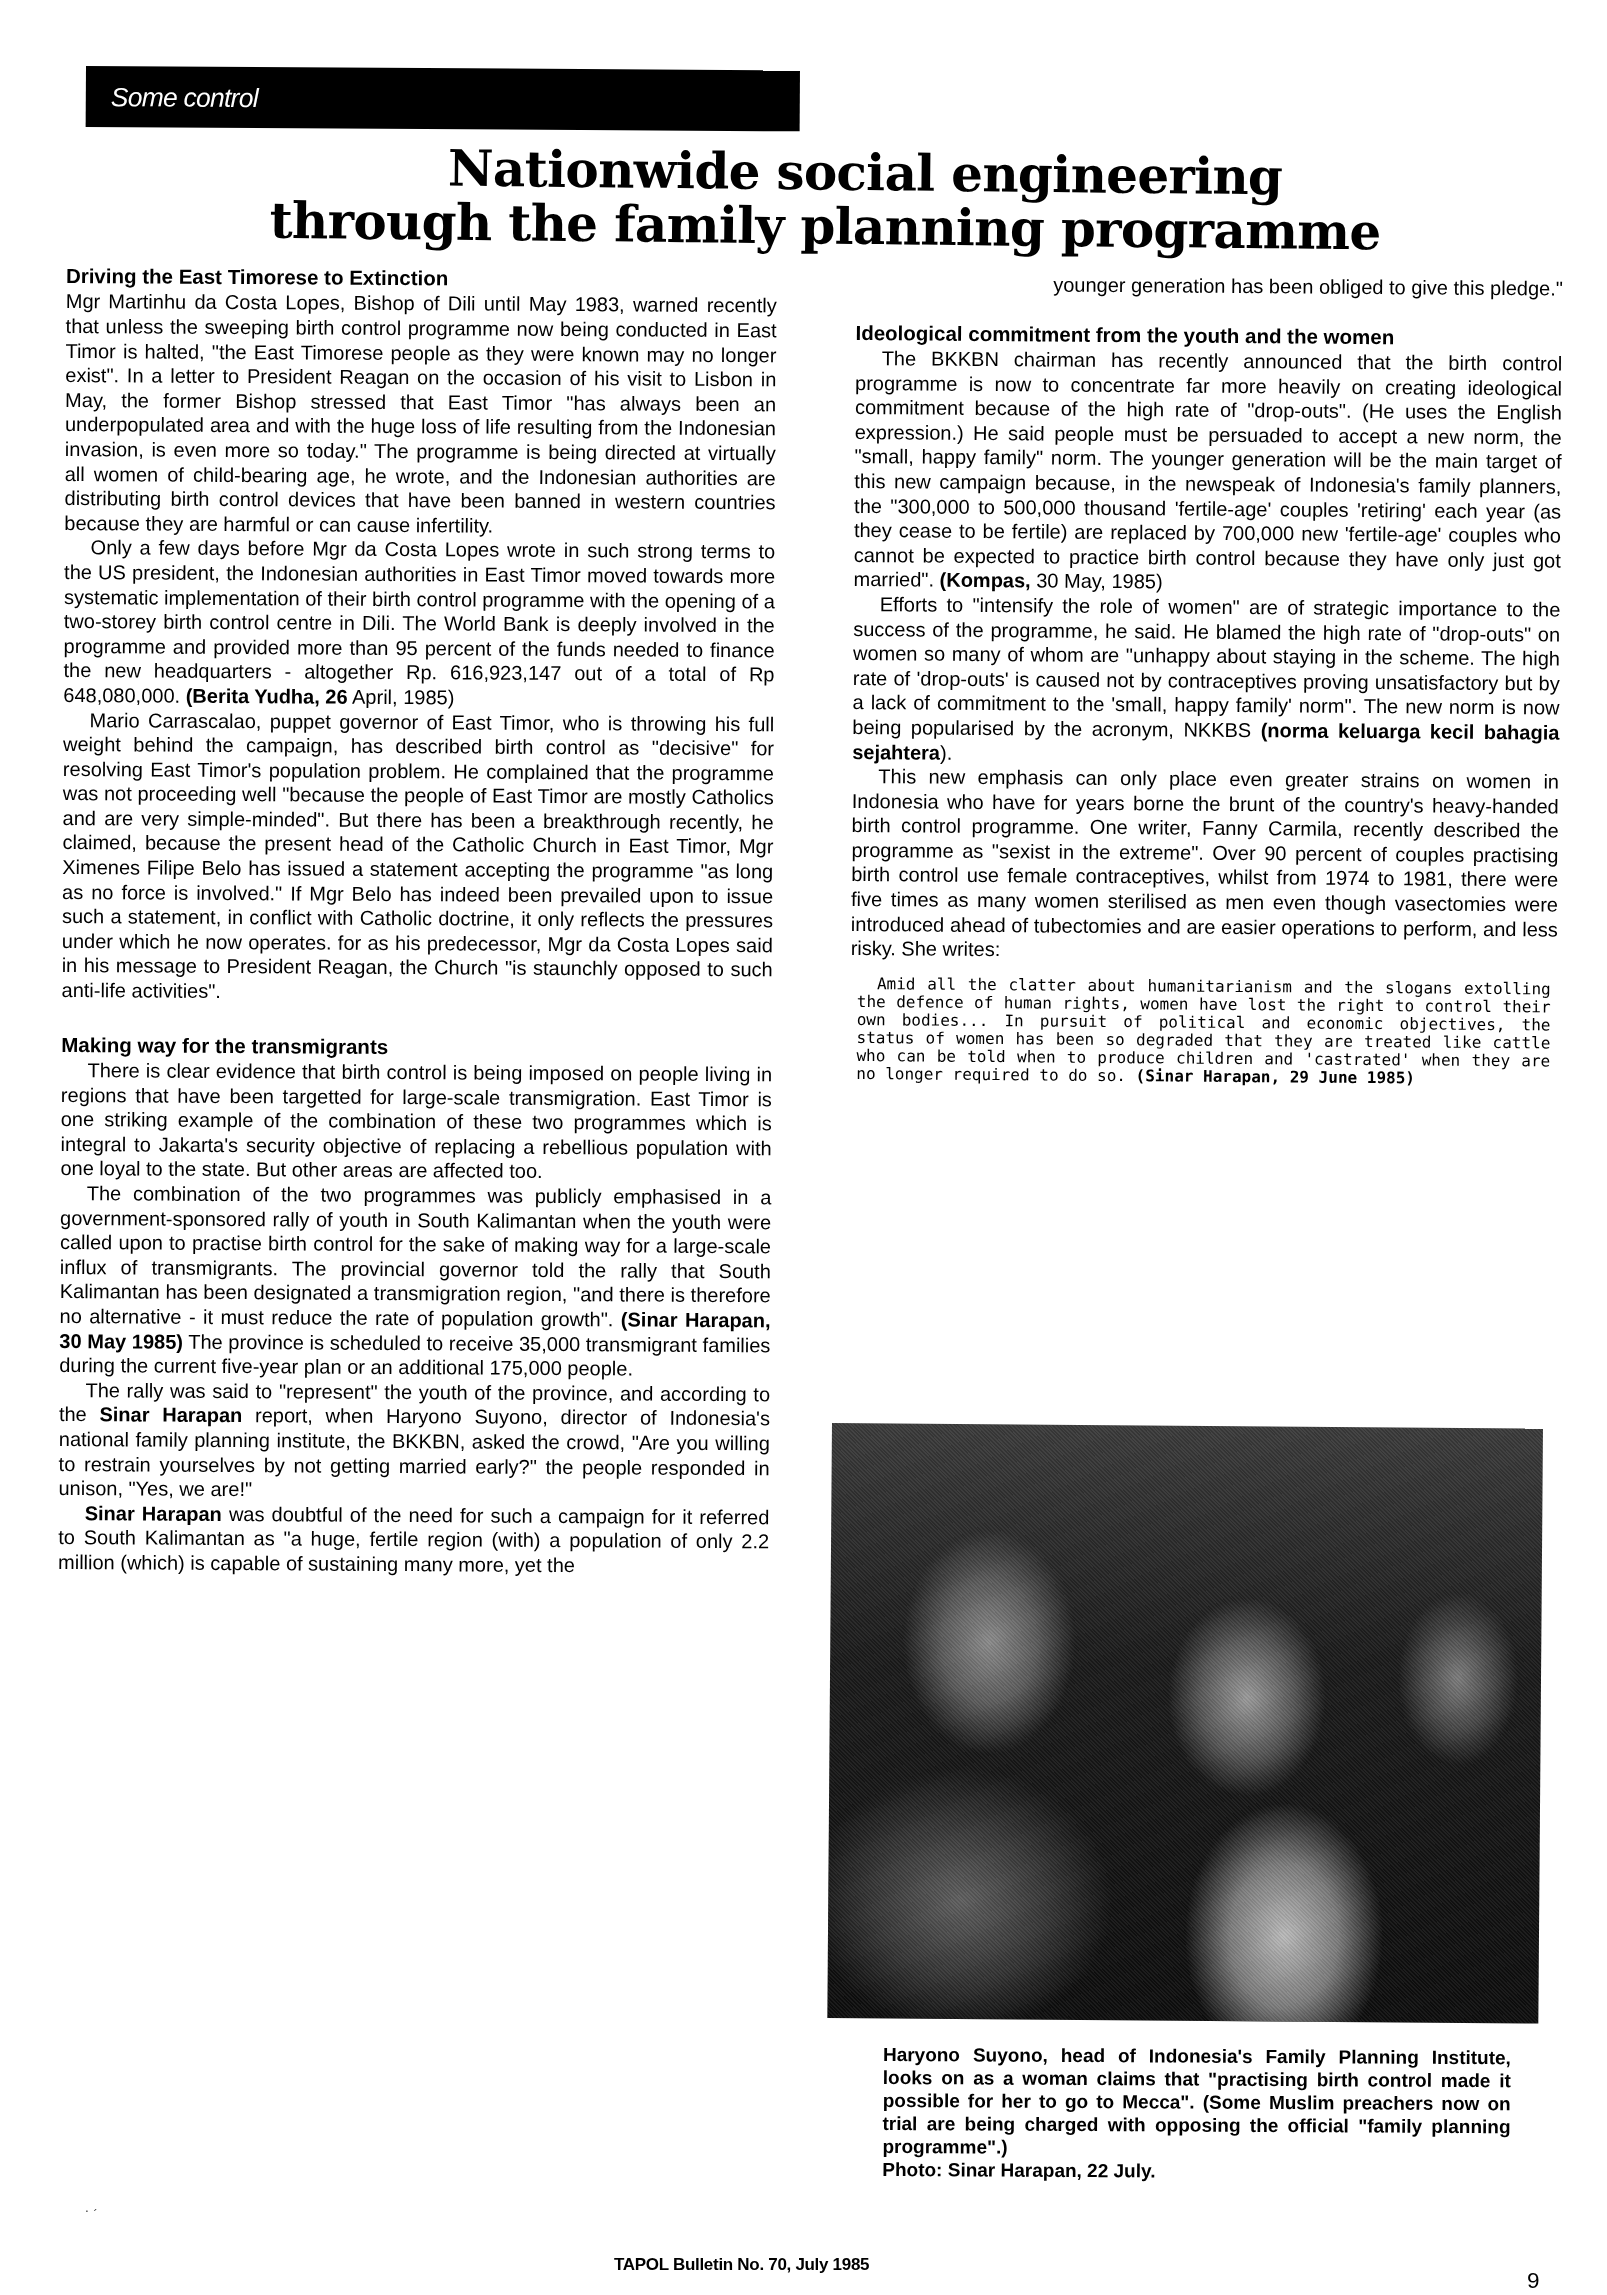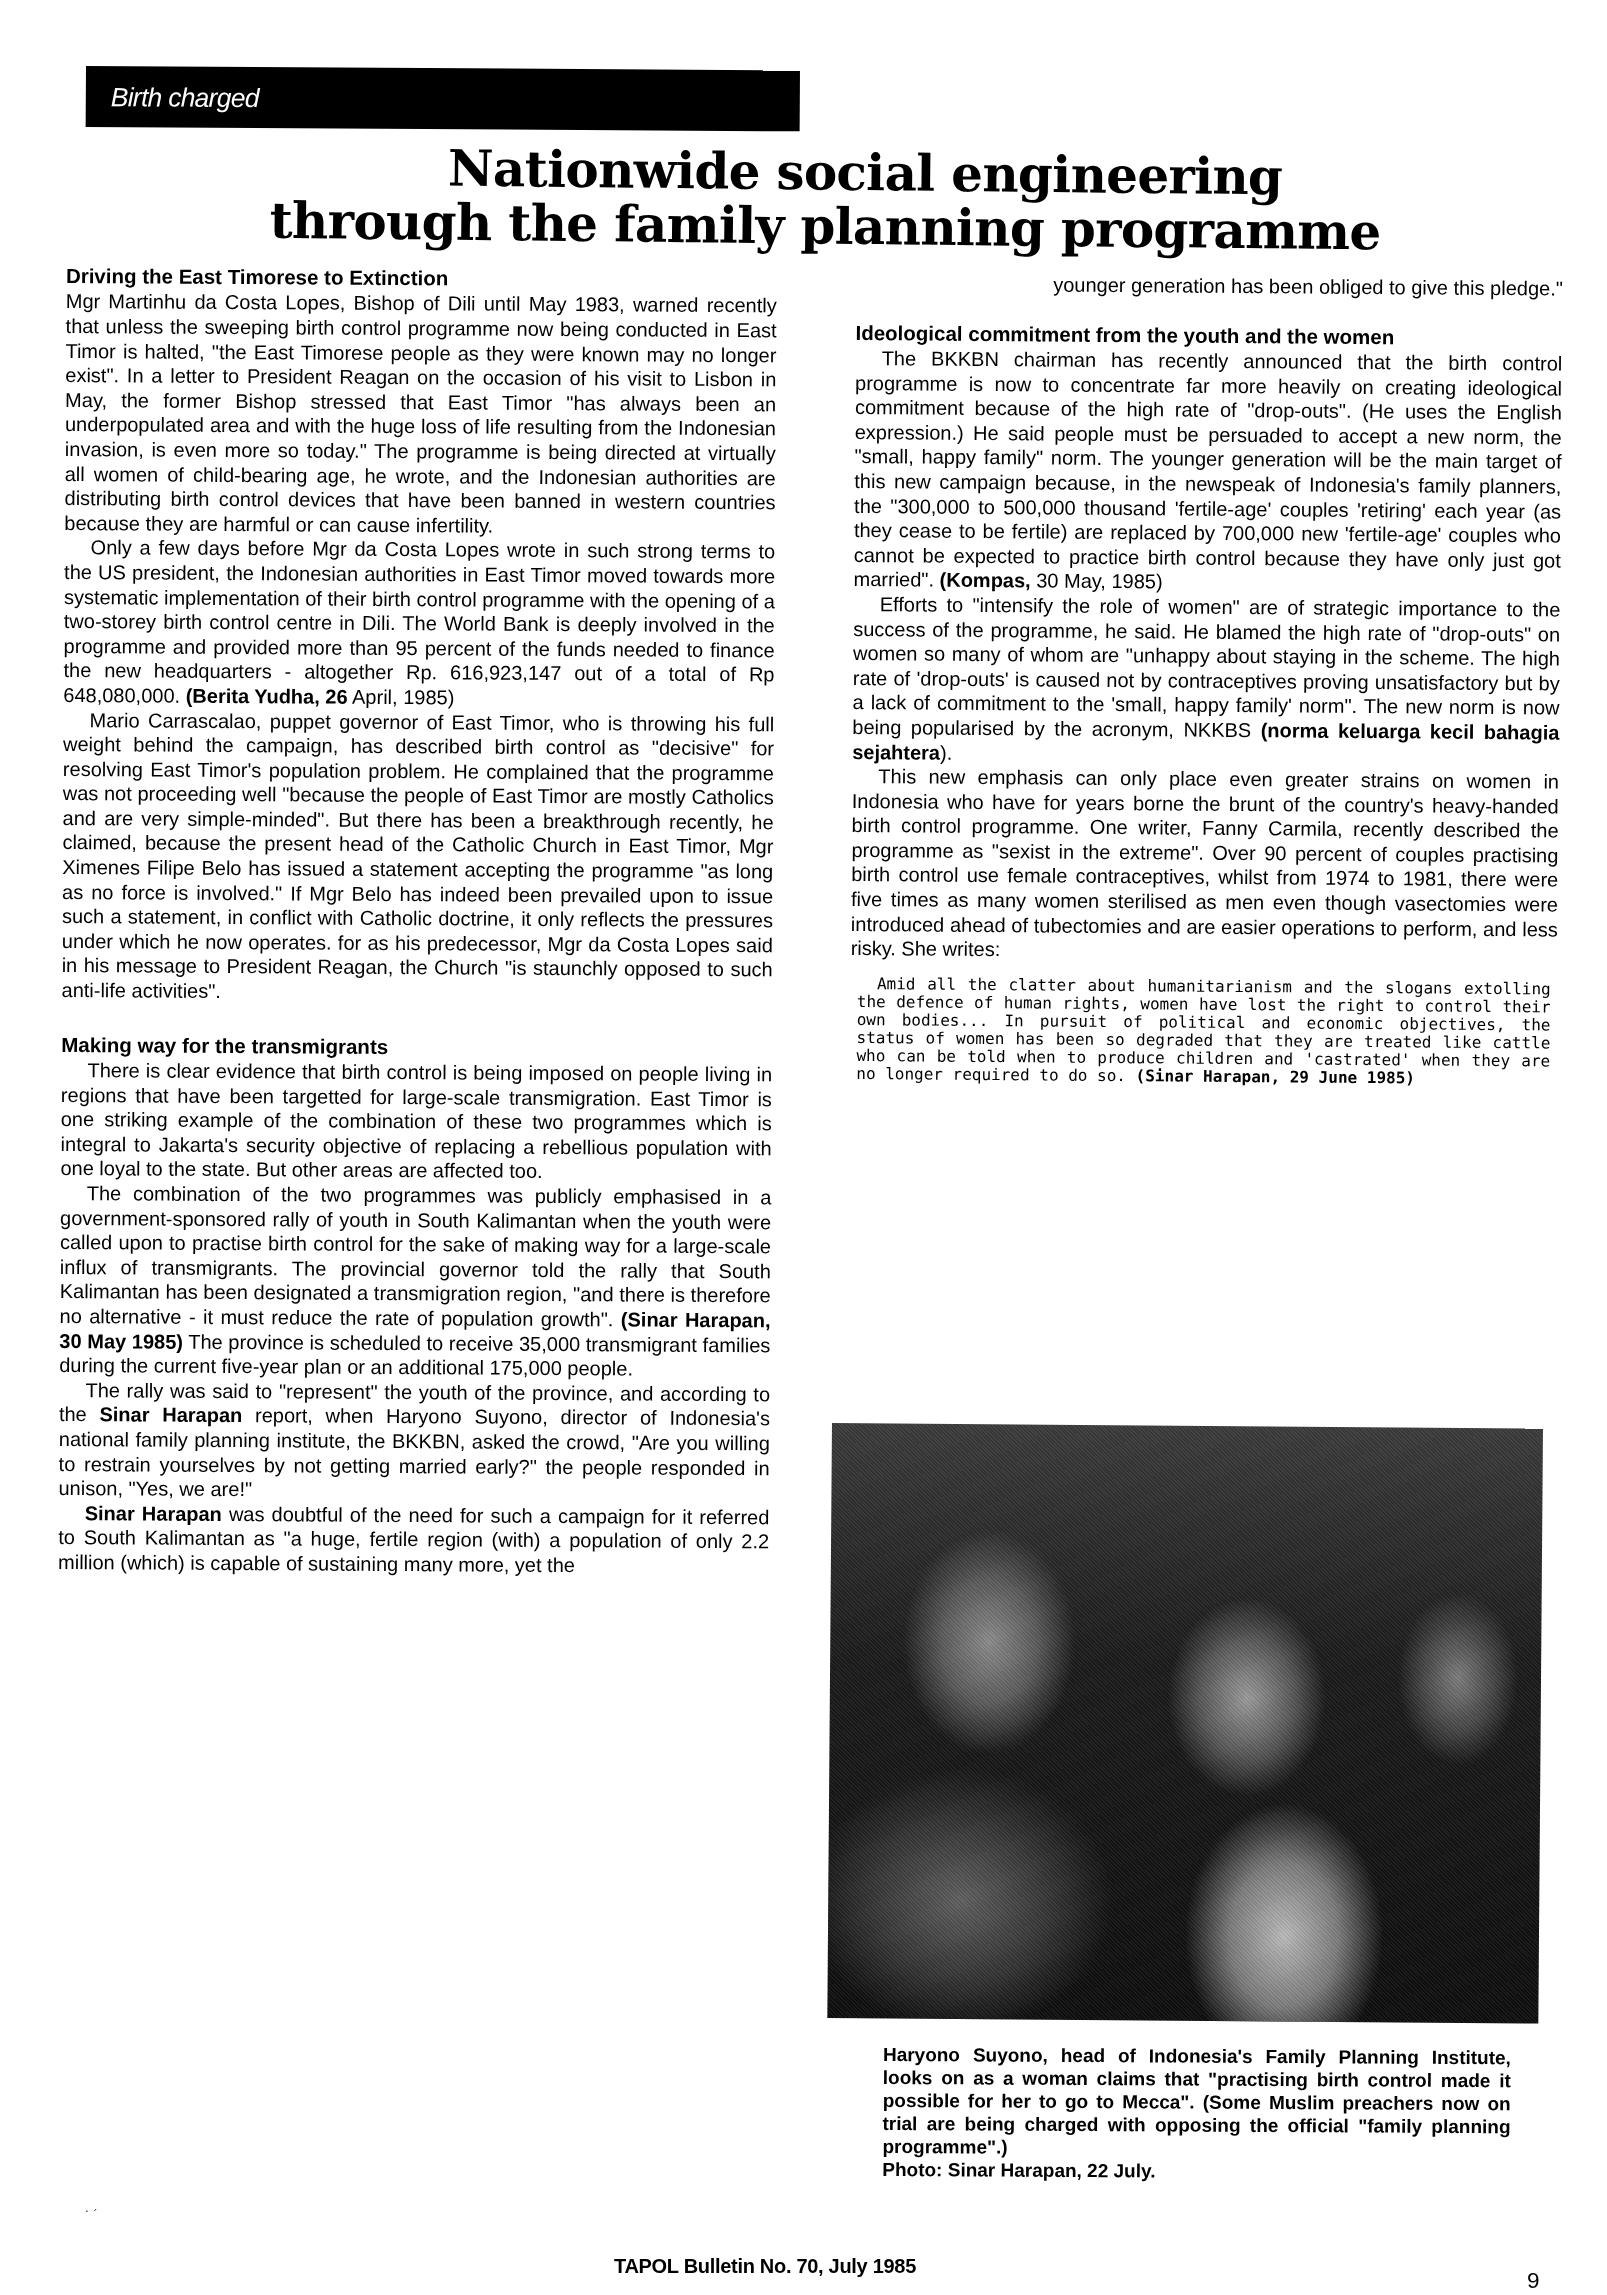--- a/index.html
+++ b/index.html
@@ -130,21 +130,21 @@
       transform: rotate(0.3deg);
       transform-origin: left top;
     }
     .caption .credit { display: block; text-align: left; }
     .footer-pub {
       position: absolute;
       left: 614px;
       top: 2255px;
       font-family: "Liberation Sans", sans-serif;
       font-weight: bold;
-      font-size: 20px;
+      font-size: 17px;
       letter-spacing: -0.3px;
     }
     .page-number {
       position: absolute;
       left: 1527px;
       top: 2268px;
       font-family: "Liberation Sans", sans-serif;
       font-size: 22.5px;
     }
     .stray-mark {
@@ -152,21 +152,21 @@
       left: 85px;
       top: 2205px;
       font-size: 12px;
       color: #333;
     }
   </style>
 </head>
 <body>
 
 <div class="section-banner">
-  <span>Birth charged</span>
+  <span>Some control</span>
 </div>
 
 <h1 class="headline" style="margin:0;">
   <div class="l1">Nationwide social engineering</div>
   <div class="l2">through the family planning programme</div>
 </h1>
 
 <div class="col col-left">
   <h3 class="subhead">Driving the East Timorese to Extinction</h3>
   <p class="para noindent">Mgr Martinhu da Costa Lopes, Bishop of Dili until May 1983, warned recently that unless the sweeping birth control programme now being conducted in East Timor is halted, "the East Timorese people as they were known may no longer exist". In a letter to President Reagan on the occasion of his visit to Lisbon in May, the former Bishop stressed that East Timor "has always been an underpopulated area and with the huge loss of life resulting from the Indonesian invasion, is even more so today." The programme is being directed at virtually all women of child-bearing age, he wrote, and the Indonesian authorities are distributing birth control devices that have been banned in western countries because they are harmful or can cause infertility.</p>

